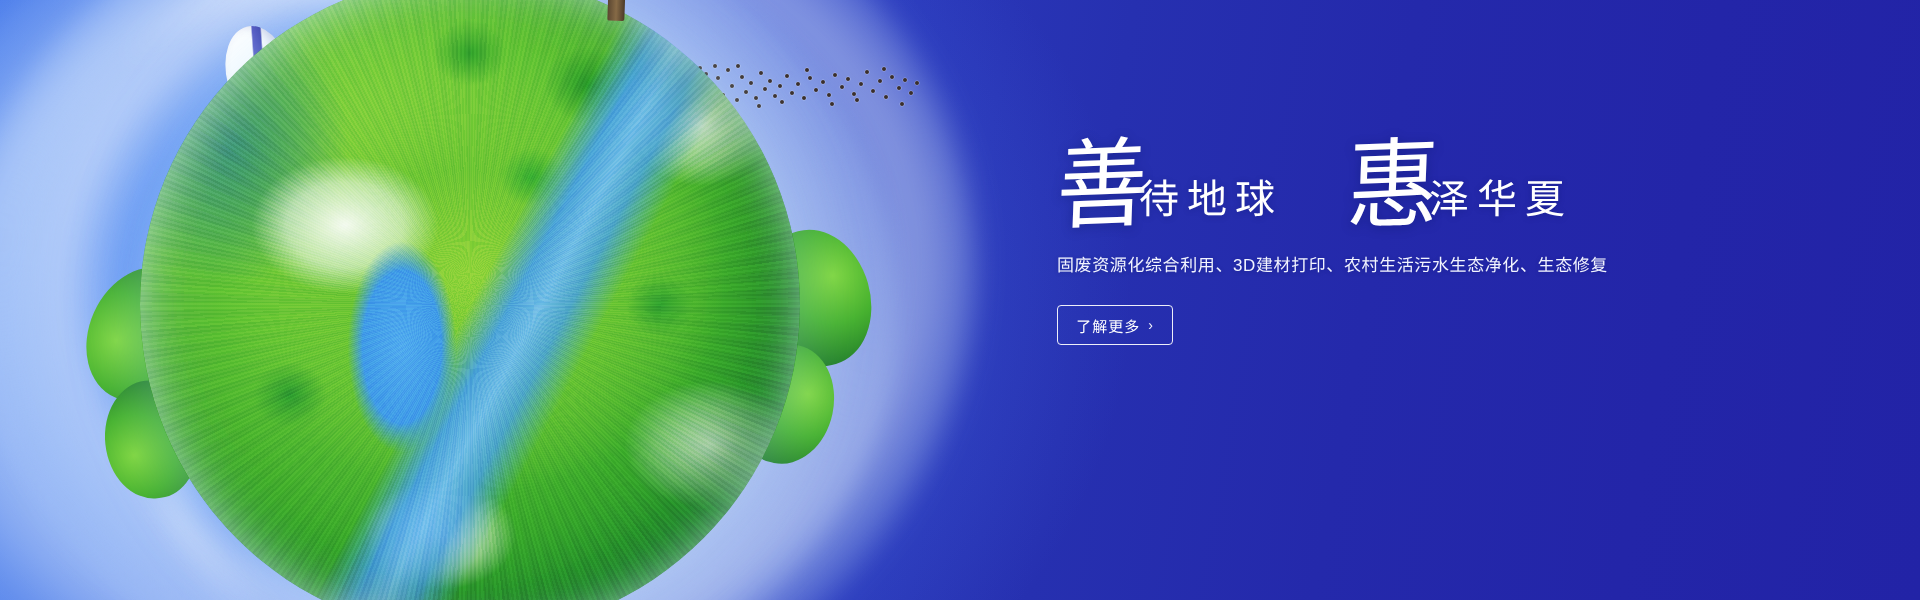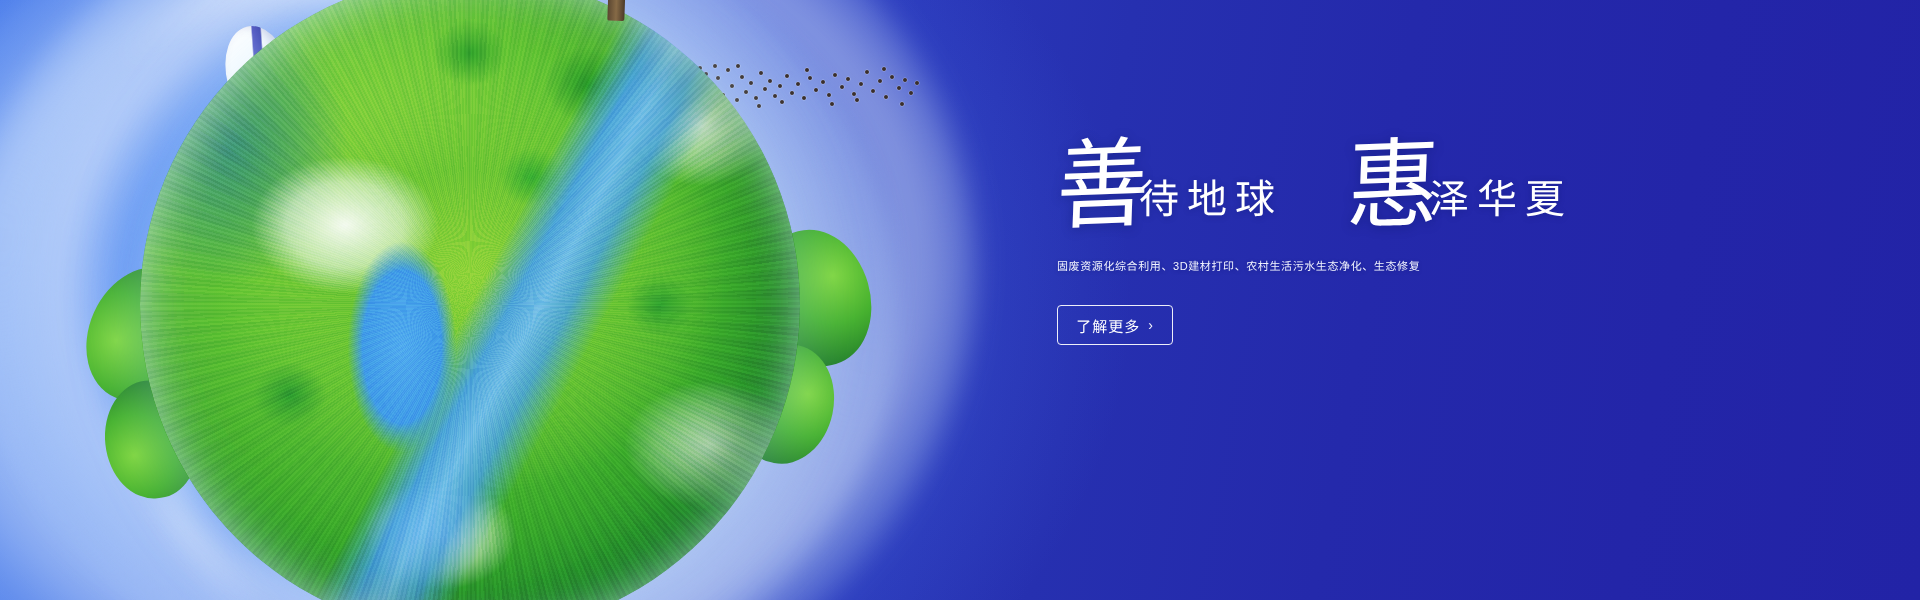--- a/index.html
+++ b/index.html
@@ -242,21 +242,21 @@
 
   #subtitle{
     font-size:25px;line-height:34px;
     letter-spacing:9px;
     font-weight:400;
     color:#ffffff;
     margin:16px 0 0 0;
     text-shadow:0 1px 5px rgba(10,20,90,.28);
   }
   #tagline{
-    font-size:11px;line-height:26px;
+    font-size:17px;line-height:26px;
     letter-spacing:.6px;
     color:#f2f4ff;
     margin:17px 0 0 0;
     text-shadow:0 1px 4px rgba(10,20,90,.30);
   }
 
   #cta{
     display:inline-flex;align-items:center;justify-content:center;gap:8px;
     margin-top:26px;
     width:116px;height:40px;

